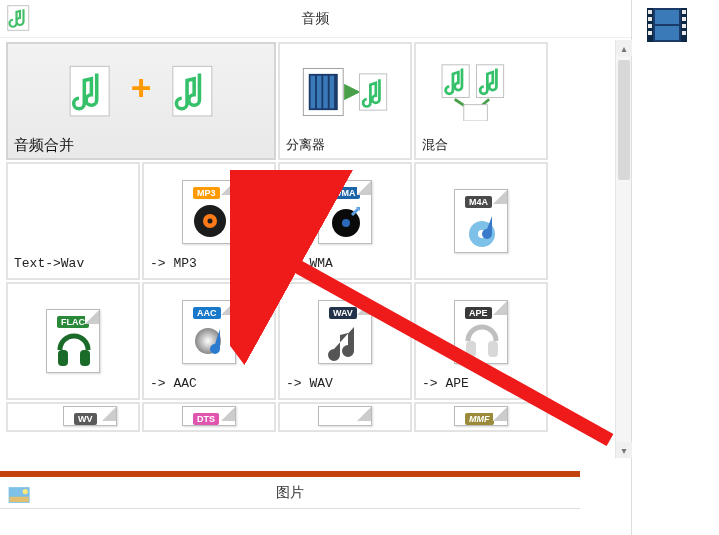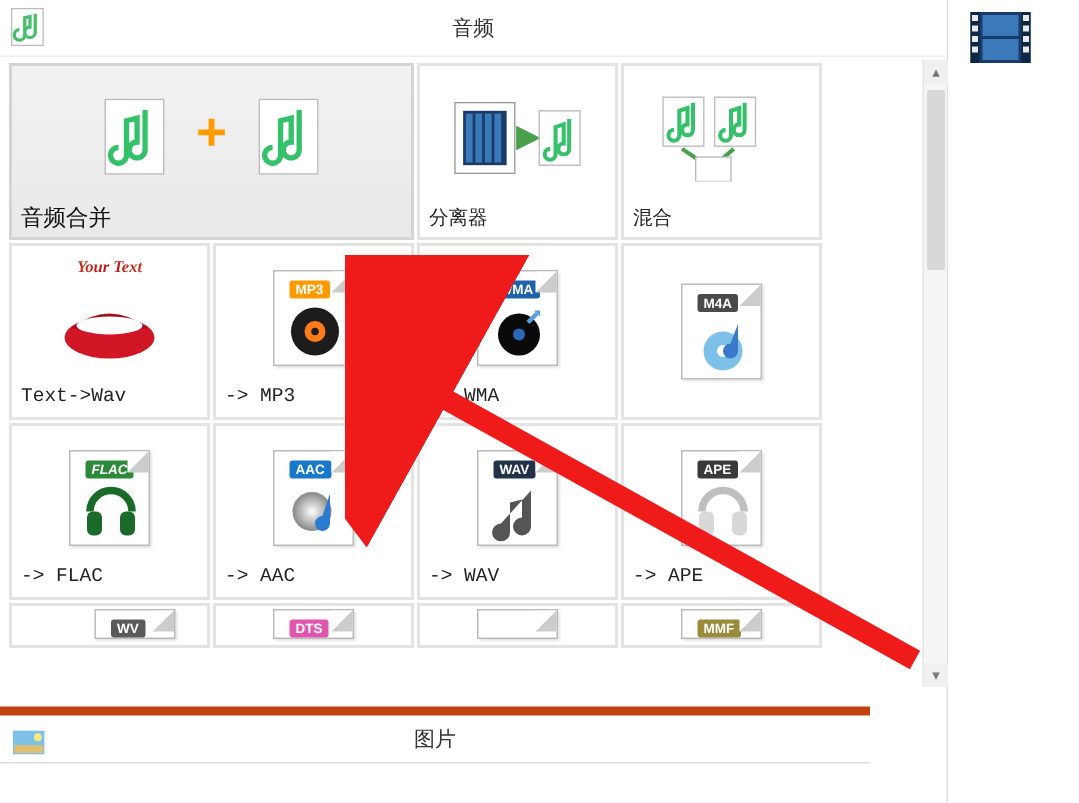--- a/index.html
+++ b/index.html
@@ -226,28 +226,20 @@
             <path d="M16 40 L34 52" stroke="#4aa04a" stroke-width="3"></path>
             <path d="M54 40 L40 52" stroke="#4aa04a" stroke-width="3"></path>
             <polygon points="34,52 40,48 40,56" fill="#4aa04a"></polygon>
             <rect x="26" y="46" width="26" height="18" fill="#fff" stroke="#bbb"></rect>
           </svg>
         </div>
         <div class="label">混合</div>
       </div>
 
       <div class="tile">
-        <div class="icon-area" style="position:relative;width:100%;">
-          <span class="yt">Your Text</span>
-          <svg viewBox="0 0 80 50" width="80" height="50" style="margin-top:12px;">
-            <ellipse cx="40" cy="32" rx="30" ry="14" fill="#d01525"></ellipse>
-            <path d="M14 26 Q40 6 66 26" fill="#a30f1d"></path>
-            <ellipse cx="40" cy="24" rx="22" ry="6" fill="#fff"></ellipse>
-          </svg>
-        </div>
         <div class="label">Text-&gt;Wav</div>
       </div>
 
       <div class="tile">
         <div class="icon-area" style="position:relative;">
           <div class="doc-page">
             <span class="badge" style="background:#ff9a00;">MP3</span>
             <svg viewBox="0 0 40 40" width="40" height="40" style="position:absolute;bottom:2px;left:7px;">
               <circle cx="20" cy="20" r="16" fill="#1c1c1c"></circle>
               <circle cx="20" cy="20" r="7" fill="#ff7a18"></circle>
@@ -280,31 +272,30 @@
             <svg viewBox="0 0 40 40" width="40" height="40" style="position:absolute;bottom:2px;left:7px;">
               <circle cx="20" cy="24" r="13" fill="#7ec1e8"></circle>
               <circle cx="20" cy="24" r="4" fill="#fff"></circle>
               <path d="M30 6 L30 24 A5 5 0 1 1 25 19" fill="#3a7acb"></path>
             </svg>
           </div>
         </div>
       </div>
 
       <div class="tile">
-        <div class="icon-area" style="position:relative;font-style:italic;">
+        <div class="icon-area" style="position:relative;">
           <div class="doc-page">
             <span class="badge" style="background:#2a8a3a;">FLAC</span>
             <svg viewBox="0 0 40 40" width="40" height="40" style="position:absolute;bottom:0;left:7px;">
               <path d="M6 18 A14 14 0 0 1 34 18" fill="none" stroke="#1a6a2a" stroke-width="5"></path>
               <rect x="4" y="18" width="10" height="16" rx="4" fill="#1a6a2a"></rect>
               <rect x="26" y="18" width="10" height="16" rx="4" fill="#1a6a2a"></rect>
             </svg>
           </div>
         </div>
-        <div class="label">-&gt; FLAC</div>
       </div>
 
       <div class="tile">
         <div class="icon-area" style="position:relative;">
           <div class="doc-page">
             <span class="badge" style="background:#1878c9;">AAC</span>
             <svg viewBox="0 0 40 40" width="40" height="40" style="position:absolute;bottom:2px;left:7px;">
               <circle cx="18" cy="20" r="13" fill="url(#gAac)"></circle>
               <defs>
                   <radialGradient id="gAac">
@@ -361,21 +352,21 @@
       </div>
       <div class="tile" style="height:30px;overflow:hidden;">
         <div class="icon-area" style="position:relative;">
           <div class="doc-page" style="height:20px;">
             <span class="badge" style="background:#0f172a;margin-top:28px;">AC3</span>
           </div>
         </div>
       </div>
       <div class="tile" style="height:30px;overflow:hidden;">
         <div class="icon-area" style="position:relative;">
-          <div class="doc-page" style="height:20px;">
+          <div class="doc-page" style="height:20px;font-style:italic;">
             <span class="badge" style="background:#9a8a3a;">MMF</span>
           </div>
         </div>
       </div>
 
     </div>
   </div>
 
   <div class="scrollbar">
     <div class="scroll-arrow">▴</div>

